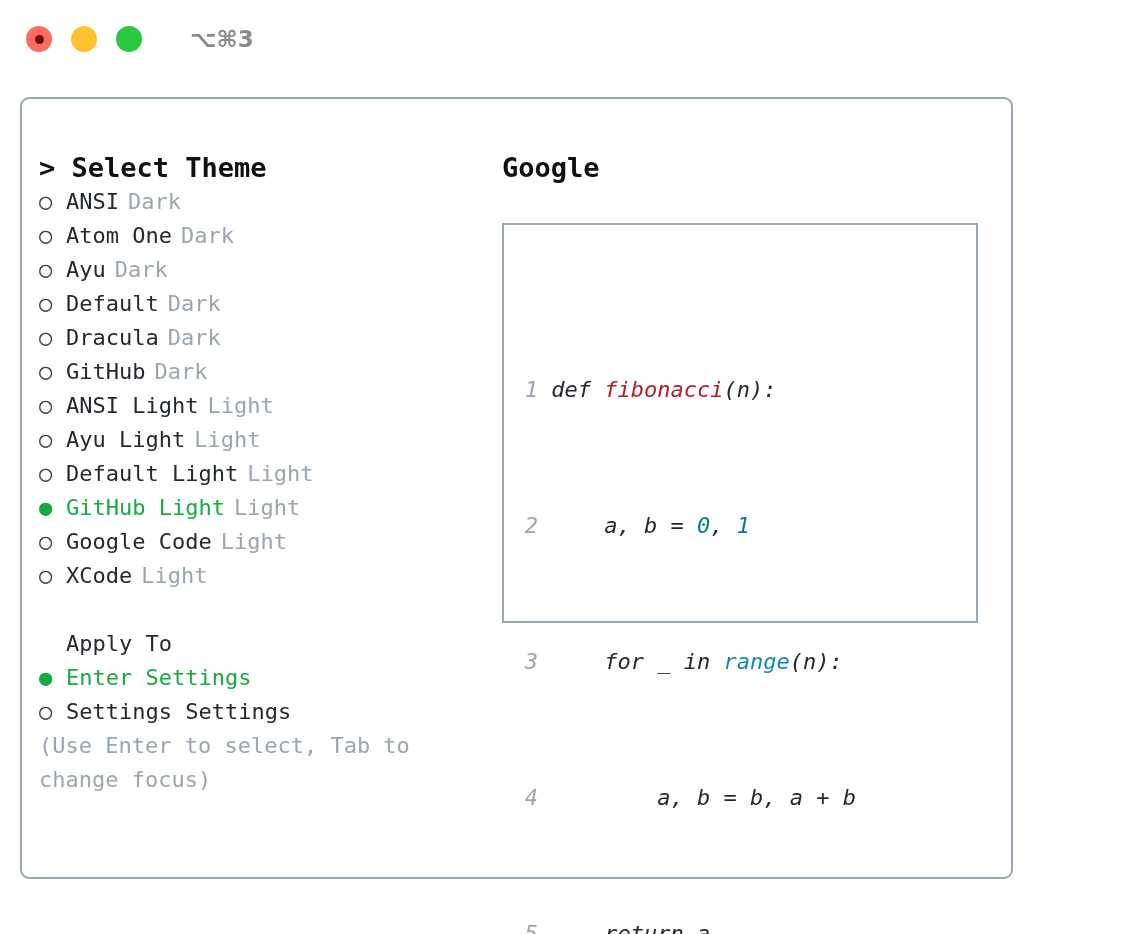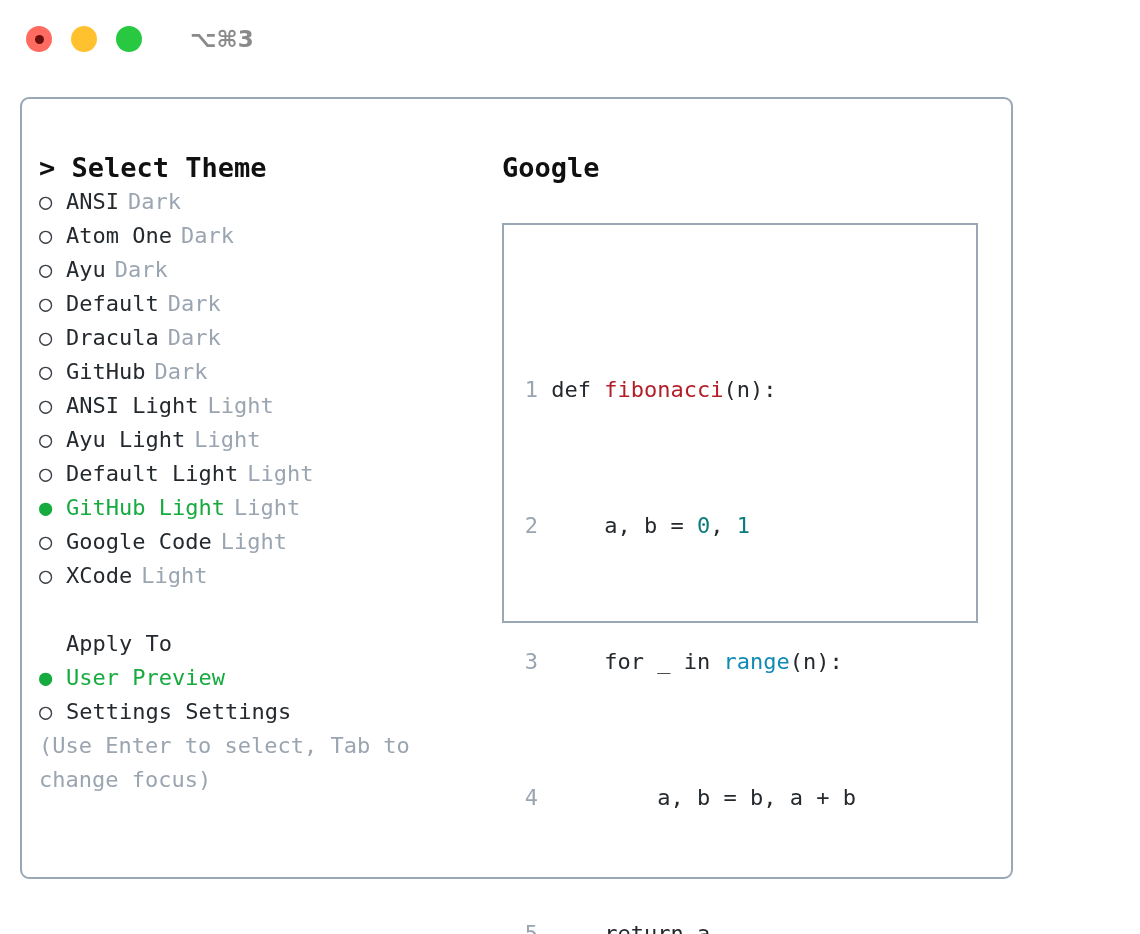--- a/index.html
+++ b/index.html
@@ -158,21 +158,21 @@
   }
 
   .code {
     position: absolute;
     left: 12px;
     top: 46px;
     font-size: 22px;
     line-height: 34px;
     white-space: pre;
   }
-  .code-line { display: block; height: 34px; white-space: pre; }
+  .code-line { display: block; height: 34px; white-space: pre; font-style: italic; }
   .lineno {
     display: inline-block;
     width: 22px;
     text-align: right;
     color: #9aa5b1;
   }
   .src { color: #24292e; }
   .tok-fn   { color: #b31d28; }
   .tok-num  { color: #0b7c7c; }
   .tok-call { color: #0e8ab5; }
@@ -263,21 +263,21 @@
 
         <div class="section-gap"></div>
 
         <div>
           <div class="opt-row">
             <span class="marker blank">○</span>
             <span class="opt-label">Apply To</span>
           </div>
           <div class="opt-row">
             <span class="marker on">●</span>
-            <span class="opt-label sel">User Preview</span>
+            <span class="opt-label sel">Enter Settings</span>
           </div>
           <div class="opt-row">
             <span class="marker off">○</span>
             <span class="opt-label">Settings Settings</span>
           </div>
         </div>
 
         <div class="hint">(Use Enter to select, Tab to change focus)</div>
       </div>
 

